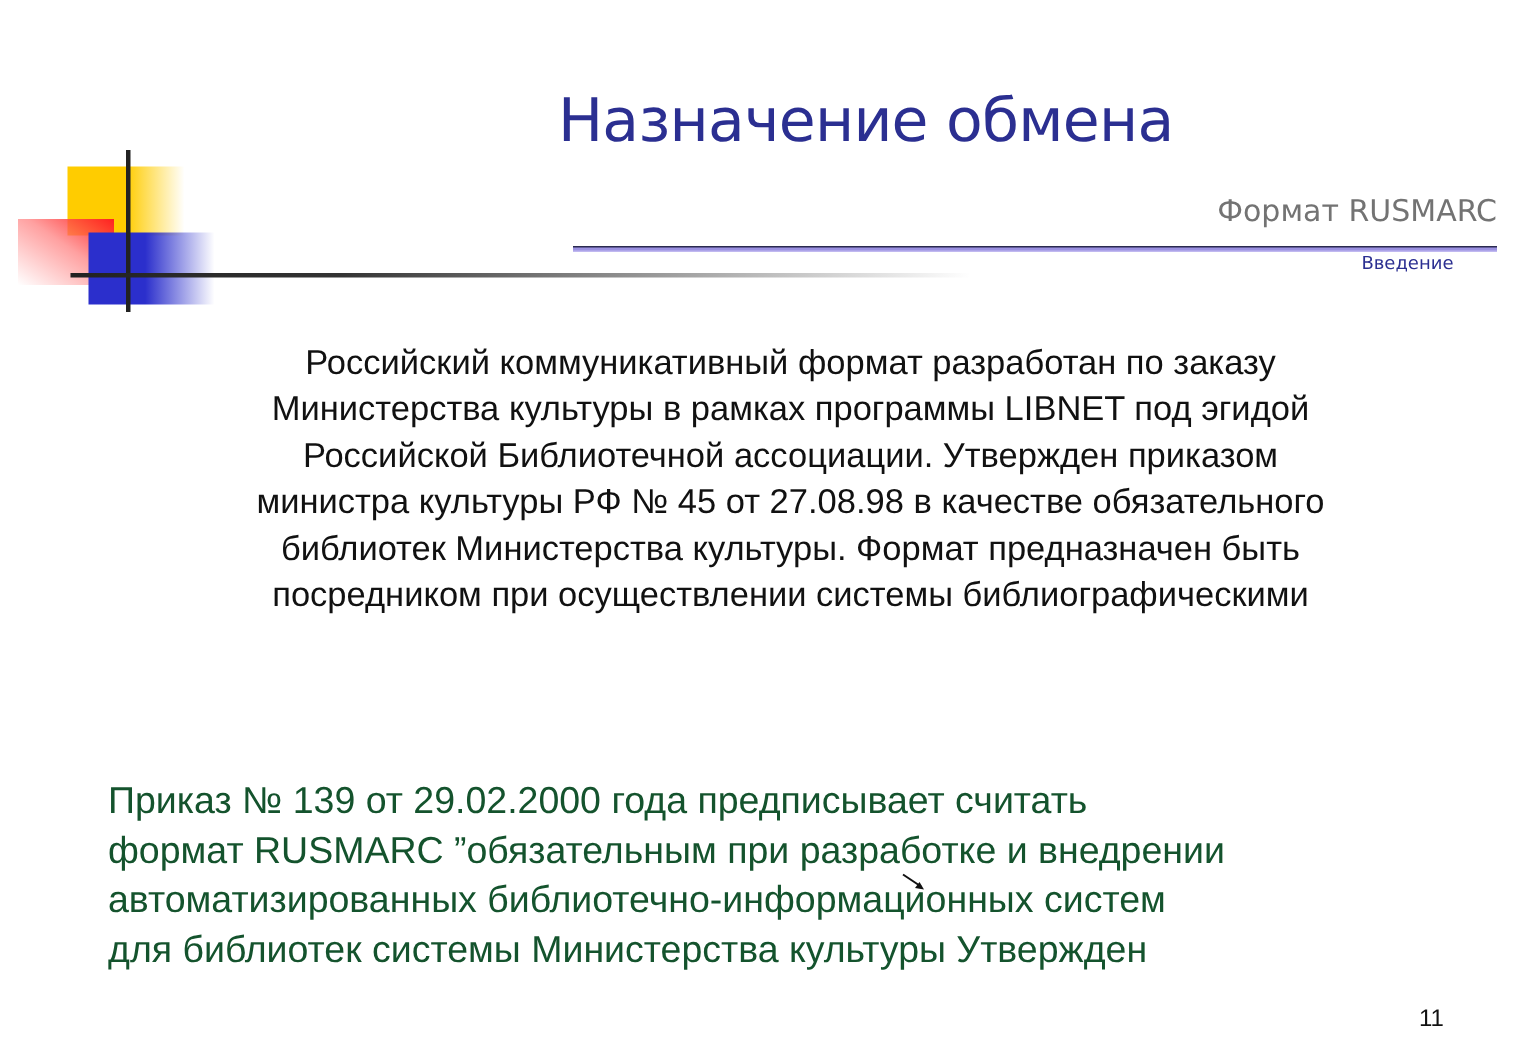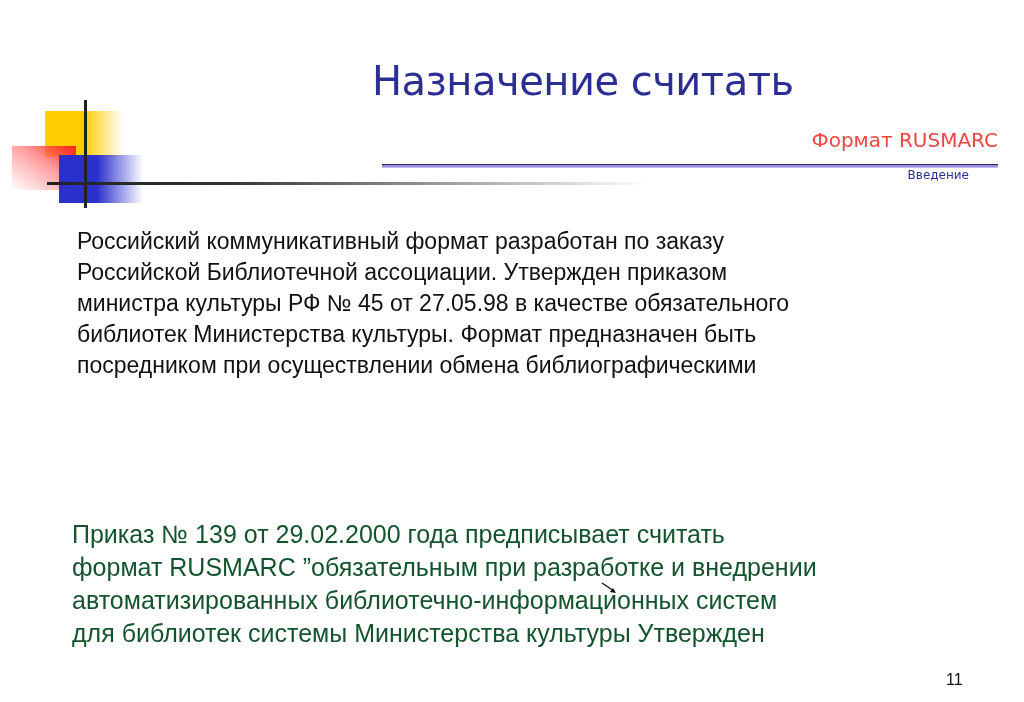--- a/index.html
+++ b/index.html
@@ -69,38 +69,39 @@
       font-size: 40px;
       color: #2b2f91;
       white-space: nowrap;
       letter-spacing: -0.5px;
     }
     .subtitle-1 {
       position: absolute;
       right: 26px; top: 128px;
       font-family: "DejaVu Sans", "Liberation Sans", sans-serif;
       font-size: 20px;
-      color: #ef4444;
+      color: #737373;
       white-space: nowrap;
     }
     .subtitle-2 {
       position: absolute;
       right: 55px; top: 168px;
       font-family: "DejaVu Sans", "Liberation Sans", sans-serif;
       font-size: 12px;
       color: #2b2f91;
       white-space: nowrap;
     }
     .para-1 {
       position: absolute;
       left: 77px; top: 226px;
       width: 900px;
       font-size: 23px;
       line-height: 31px;
       color: #111111;
+      text-align: center;
     }
     .para-2 {
       position: absolute;
       left: 72px; top: 518px;
       width: 920px;
       font-size: 25px;
       line-height: 33px;
       color: #14532d;
     }
     .line {
@@ -125,31 +126,32 @@
 <div class="slide">
 
   <div>
     <div class="deco-yellow"></div>
     <div class="deco-red"></div>
     <div class="deco-blue"></div>
     <div class="deco-vline"></div>
     <div class="deco-hline"></div>
   </div>
 
-  <div class="slide-title">Назначение считать</div>
+  <div class="slide-title">Назначение обмена</div>
   <div class="subtitle-1">Формат RUSMARC</div>
   <div class="title-rule"></div>
   <div class="subtitle-2">Введение</div>
 
   <div class="para-1">
     <span class="line">Российский коммуникативный формат разработан по заказу</span>
+    <span class="line">Министерства культуры в рамках программы LIBNET под эгидой</span>
     <span class="line">Российской Библиотечной ассоциации. Утвержден приказом</span>
-    <span class="line">министра культуры РФ № 45 от 27.05.98 в качестве обязательного</span>
+    <span class="line">министра культуры РФ № 45 от 27.08.98 в качестве обязательного</span>
     <span class="line">библиотек Министерства культуры. Формат предназначен быть</span>
-    <span class="line">посредником при осуществлении обмена библиографическими</span>
+    <span class="line">посредником при осуществлении системы библиографическими</span>
   </div>
 
   <div class="para-2">
     <span class="line">Приказ № 139 от 29.02.2000 года предписывает считать</span>
     <span class="line">формат RUSMARC ”обязательным при разработке и внедрении</span>
     <span class="line">автоматизированных библиотечно-информационных систем</span>
     <span class="line">для библиотек системы Министерства культуры Утвержден</span>
   </div>
 
   <svg class="cursor-arrow" viewBox="0 0 16 14">

